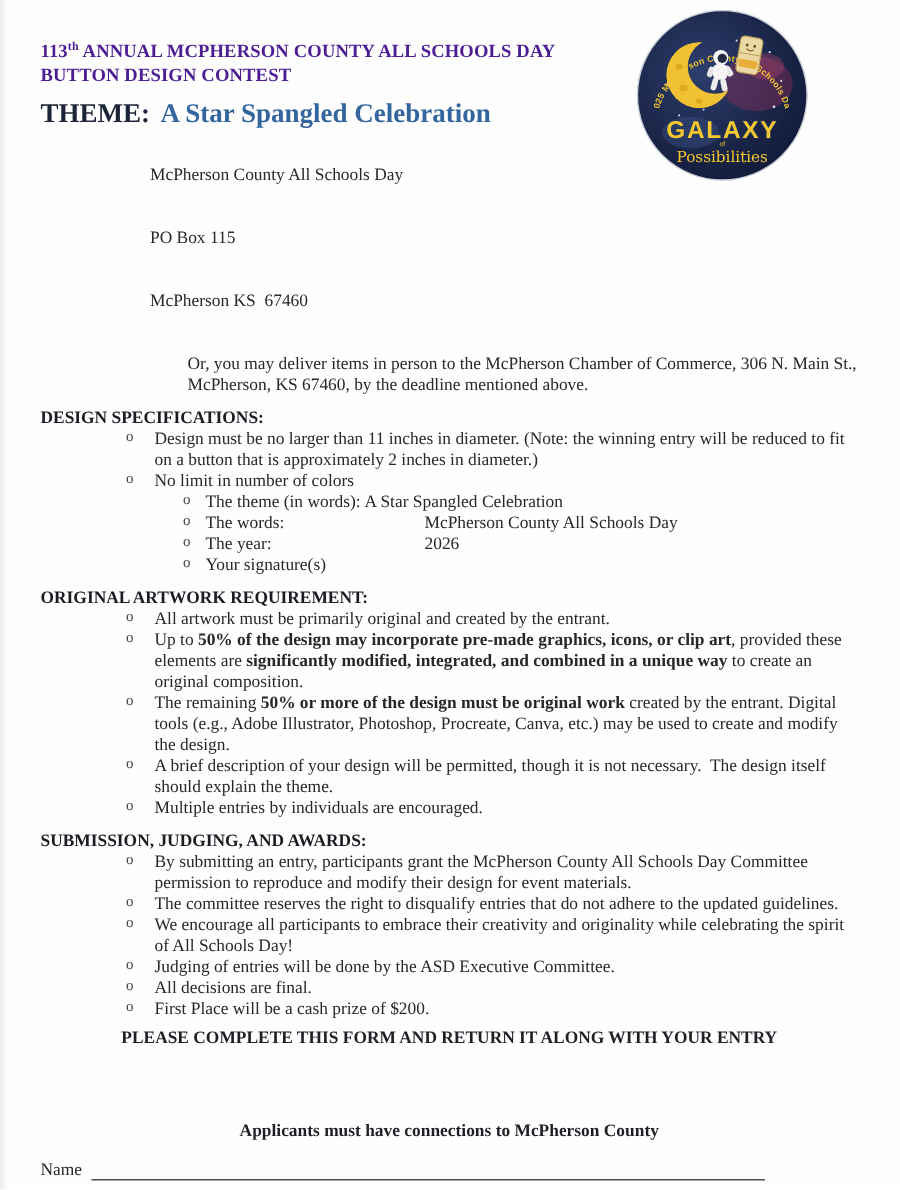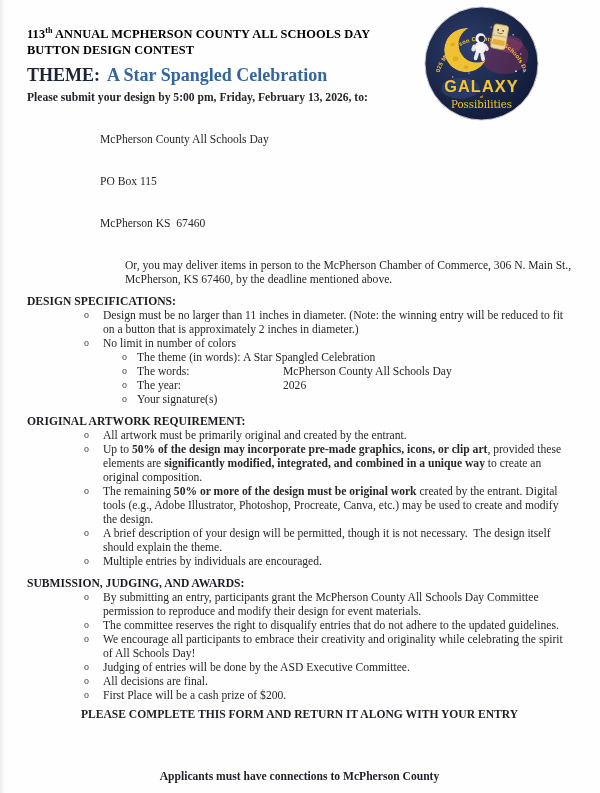--- a/index.html
+++ b/index.html
@@ -6,21 +6,21 @@
   .page {
     position:relative; width:600px; height:793px; background:#fefefe;
     font-family:"Liberation Serif", serif; color:#27272c; overflow:hidden;
   }
   .page::before { 
     content:""; position:absolute; left:0; top:0; bottom:0; width:5px;
     background:linear-gradient(to right,#dcdcdc,#fefefe); opacity:.55; z-index:2;
   }
   .content { position:absolute; inset:0; padding:23px 28px 0 27px; font-size:11.6px; line-height:14px; }
 
-  .title { font-weight:bold; font-size:12.4px; line-height:16px; color:#000000; max-width:398px; letter-spacing:.1px; }
+  .title { font-weight:bold; font-size:12.4px; line-height:16px; color:#4c1d95; max-width:398px; letter-spacing:.1px; }
   .title sup { font-size:8px; }
   .theme-line { margin-top:10px; font-weight:bold; font-size:18px; color:#1d2438; }
   .theme-line .val { color:#33659e; margin-left:7px; }
   .submit-line { margin-top:9px; font-weight:bold; color:#25252b; }
 
   .addr { margin-left:73px; white-space:pre-wrap; }
   .delivery { margin-left:98px; max-width:473px; }
 
   .sec-heading { margin-top:8px; font-weight:bold; color:#1b1b23; }
 
@@ -110,21 +110,20 @@
       <text x="60" y="106.5" text-anchor="middle" font-family="DejaVu Serif, serif" font-size="10.6" fill="#f6c72e">Possibilities</text>
     </svg>
   </div>
 
   <div class="content">
 
     <div class="title"><span>113</span><sup>th</sup><span> ANNUAL MCPHERSON COUNTY ALL SCHOOLS DAY</span><br><span>BUTTON DESIGN CONTEST</span></div>
 
     <div class="theme-line"><span>THEME:</span><span class="val">A Star Spangled Celebration</span></div>
 
-    <div class="submit-line">Please submit your design by 5:00 pm, Friday, February 13, 2026, to:</div>
 
     <div class="addr">
       <div class="pre">McPherson County All Schools Day</div>
       <div class="pre">PO Box 115</div>
       <div class="pre">McPherson KS  67460</div>
     </div>
     <div class="delivery">Or, you may deliver items in person to the McPherson Chamber of Commerce, 306 N. Main St., McPherson, KS 67460, by the deadline mentioned above.</div>
 
     <div class="sec-heading">DESIGN SPECIFICATIONS:</div>
     <div class="li"><span>Design must be no larger than 11 inches in diameter. (Note: the winning entry will be reduced to fit on a button that is approximately 2 inches in diameter.)</span></div>

